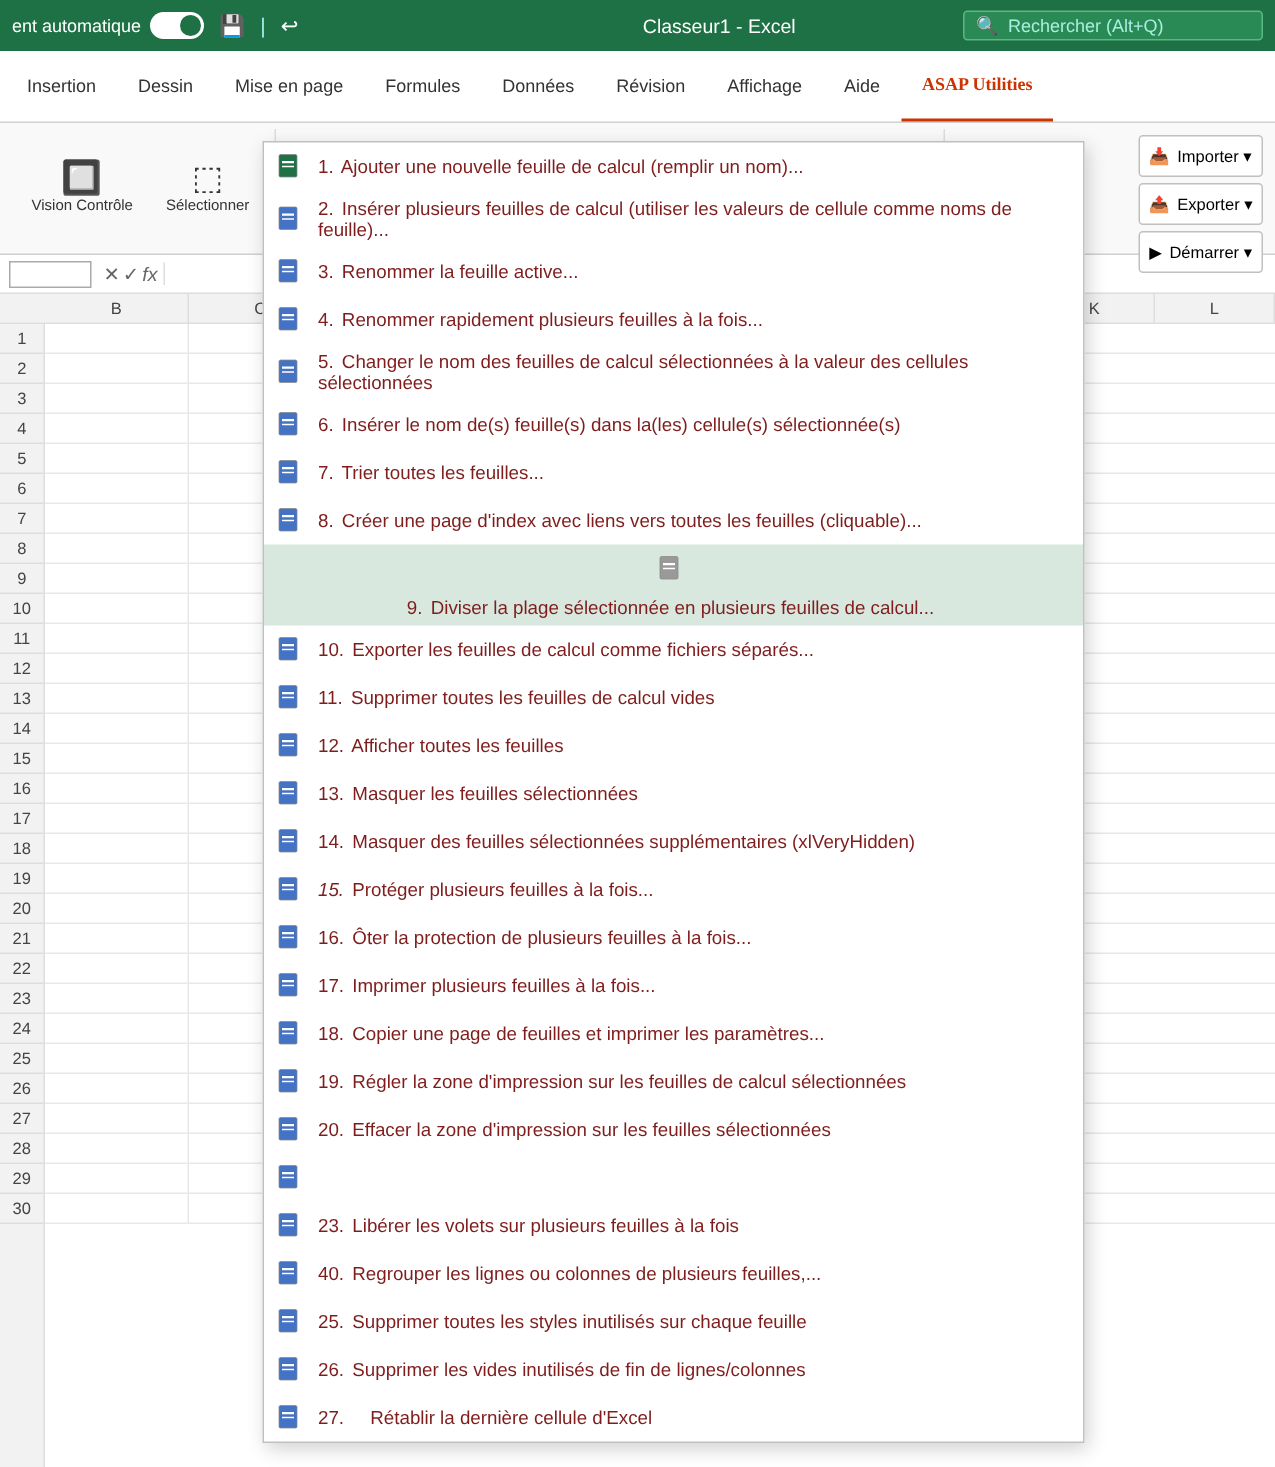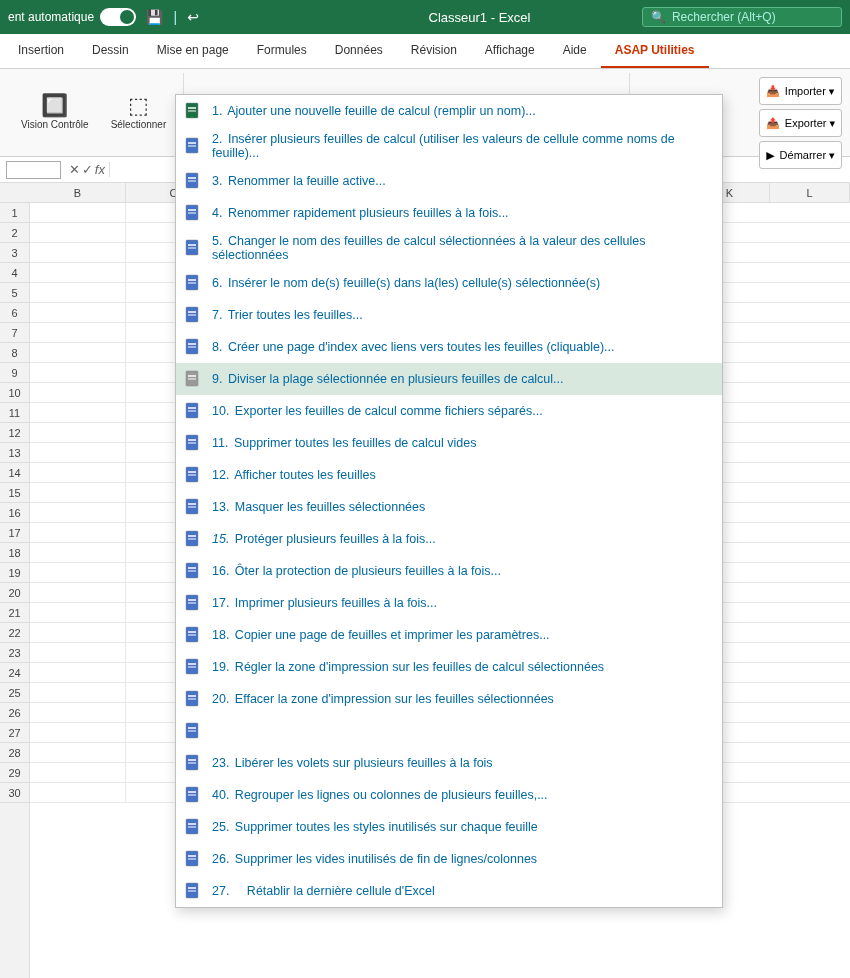--- a/index.html
+++ b/index.html
@@ -30,35 +30,36 @@
     .search-input { background: transparent; border: none; outline: none; color: #fff; font-size: 12px; width: 130px; }
     .search-input::placeholder { color: #aed; }
 
     
     .ribbon-tabs {
       background: #fff;
       border-bottom: 1px solid #d0d0d0;
       display: flex;
       align-items: center;
       padding: 0 0 0 4px;
-      height: 35px;
+      height: 48px;
     }
     .ribbon-tab {
       padding: 6px 14px 6px 14px;
       font-size: 12px;
       cursor: pointer;
       color: #333;
       border-bottom: 2px solid transparent;
       height: 100%;
       display: flex; align-items: center;
     }
     .ribbon-tab.active {
       color: #1e7145;
       border-bottom: 2px solid #1e7145;
       font-weight: 600;
+      font-family: Liberation Serif, serif;
     }
     .ribbon-tab.asap { color: #cc3300; font-weight: 700; }
     .ribbon-tab.asap.active { border-bottom: 2px solid #cc3300; }
 
     
     .ribbon-content {
       background: #f9f9f9;
       border-bottom: 1px solid #d0d0d0;
       height: 88px;
       display: flex;
@@ -124,24 +125,24 @@
       left: 175px;
       width: 548px;
       background: #fff;
       border: 1px solid #c0c0c0;
       box-shadow: 2px 4px 12px rgba(0,0,0,0.18);
       z-index: 100;
     }
     .menu-item {
       display: flex; align-items: center; gap: 8px;
       padding: 5px 10px 5px 6px;
-      cursor: pointer; font-size: 12.5px; color: #0369a1;
+      cursor: pointer; font-size: 12.5px; color: #7f1d1d;
       min-height: 27px;
     }
-    .menu-item.highlighted { background: #d8e8df; }
+    .menu-item.highlighted { background: #d8e8df; flex-direction: column; }
     .menu-icon { width: 22px; height: 22px; flex-shrink: 0; display: flex; align-items: center; justify-content: center; }
     .menu-item-text { flex: 1; }
   </style>
 </head>
 <body>
 
 <div style="position:relative; width:850px; height:978px; overflow:hidden;">
 
   <div class="title-bar">
     <div class="title-bar-left">
@@ -622,20 +623,30 @@
         <span class="menu-item-text"><span style="margin-right: 2px;">13.</span> Masquer les feuilles sélectionnées</span>
       </div>
       <div class="menu-item">
         <div class="menu-icon">
           <svg width="20" height="20" viewBox="0 0 20 20">
             <rect x="3" y="2" width="12" height="15" rx="1" fill="#4472c4" stroke="#888" stroke-width="0.5"></rect>
             <line x1="5" y1="7" x2="13" y2="7" stroke="#fff" stroke-width="1.5"></line>
             <line x1="5" y1="10" x2="13" y2="10" stroke="#fff" stroke-width="1"></line>
           </svg>
         </div>
+        <span class="menu-item-text"><span style="margin-right: 2px;">14.</span> Masquer des feuilles sélectionnées supplémentaires (xlVeryHidden)</span>
+      </div>
+      <div class="menu-item">
+        <div class="menu-icon">
+          <svg width="20" height="20" viewBox="0 0 20 20">
+            <rect x="3" y="2" width="12" height="15" rx="1" fill="#4472c4" stroke="#888" stroke-width="0.5"></rect>
+            <line x1="5" y1="7" x2="13" y2="7" stroke="#fff" stroke-width="1.5"></line>
+            <line x1="5" y1="10" x2="13" y2="10" stroke="#fff" stroke-width="1"></line>
+          </svg>
+        </div>
         <span class="menu-item-text"><span style="margin-right: 2px; font-style: italic;">15.</span> Protéger plusieurs feuilles à la fois...</span>
       </div>
       <div class="menu-item">
         <div class="menu-icon">
           <svg width="20" height="20" viewBox="0 0 20 20">
             <rect x="3" y="2" width="12" height="15" rx="1" fill="#4472c4" stroke="#888" stroke-width="0.5"></rect>
             <line x1="5" y1="7" x2="13" y2="7" stroke="#fff" stroke-width="1.5"></line>
             <line x1="5" y1="10" x2="13" y2="10" stroke="#fff" stroke-width="1"></line>
           </svg>
         </div>

